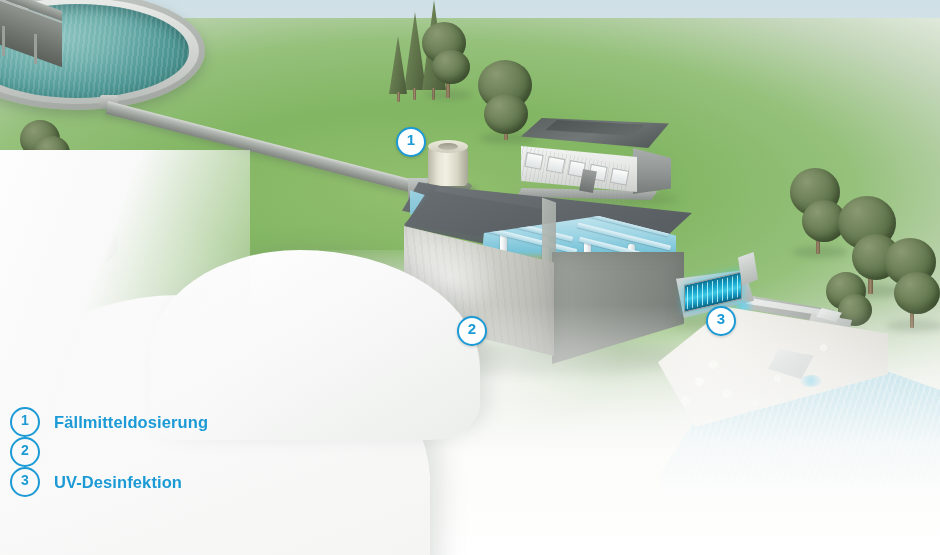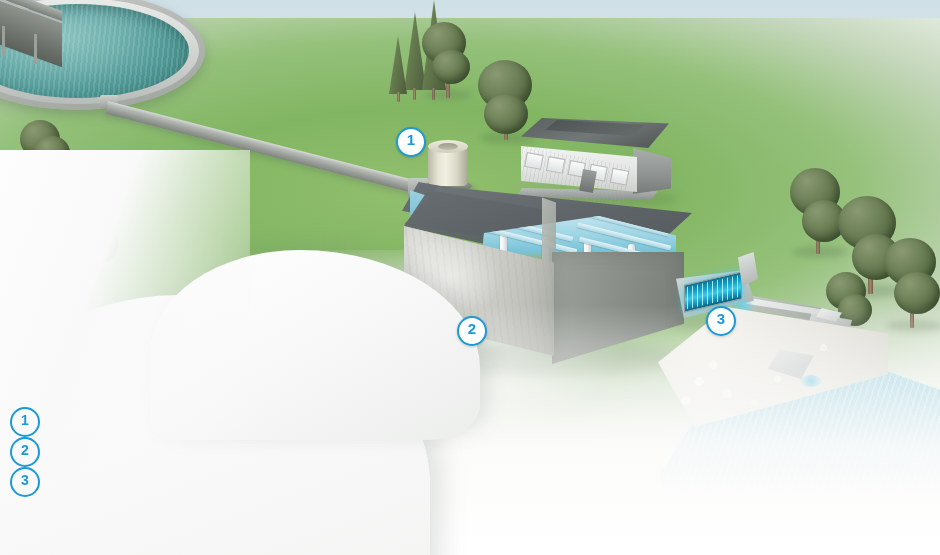--- a/index.html
+++ b/index.html
@@ -425,22 +425,28 @@
   <div class="fore-curve2"></div>
   <div class="left-white"></div>
 
   <div class="marker" style="left:396px;top:127px;">1</div>
   <div class="marker" style="left:457px;top:316px;">2</div>
   <div class="marker" style="left:706px;top:306px;">3</div>
 
   <div class="legend">
     <div class="lrow">
       <div class="lnum">1</div>
+      <div class="ltext">
+        <span>Fällmitteldosierung</span><sup></sup>
+      </div>
     </div>
     <div class="lrow">
       <div class="lnum">2</div>
     </div>
     <div class="lrow">
       <div class="lnum">3</div>
+      <div class="ltext">
+        <span>UV-Desinfektion</span><sup></sup>
+      </div>
     </div>
   </div>
 
 </div>
 
 </body></html>

